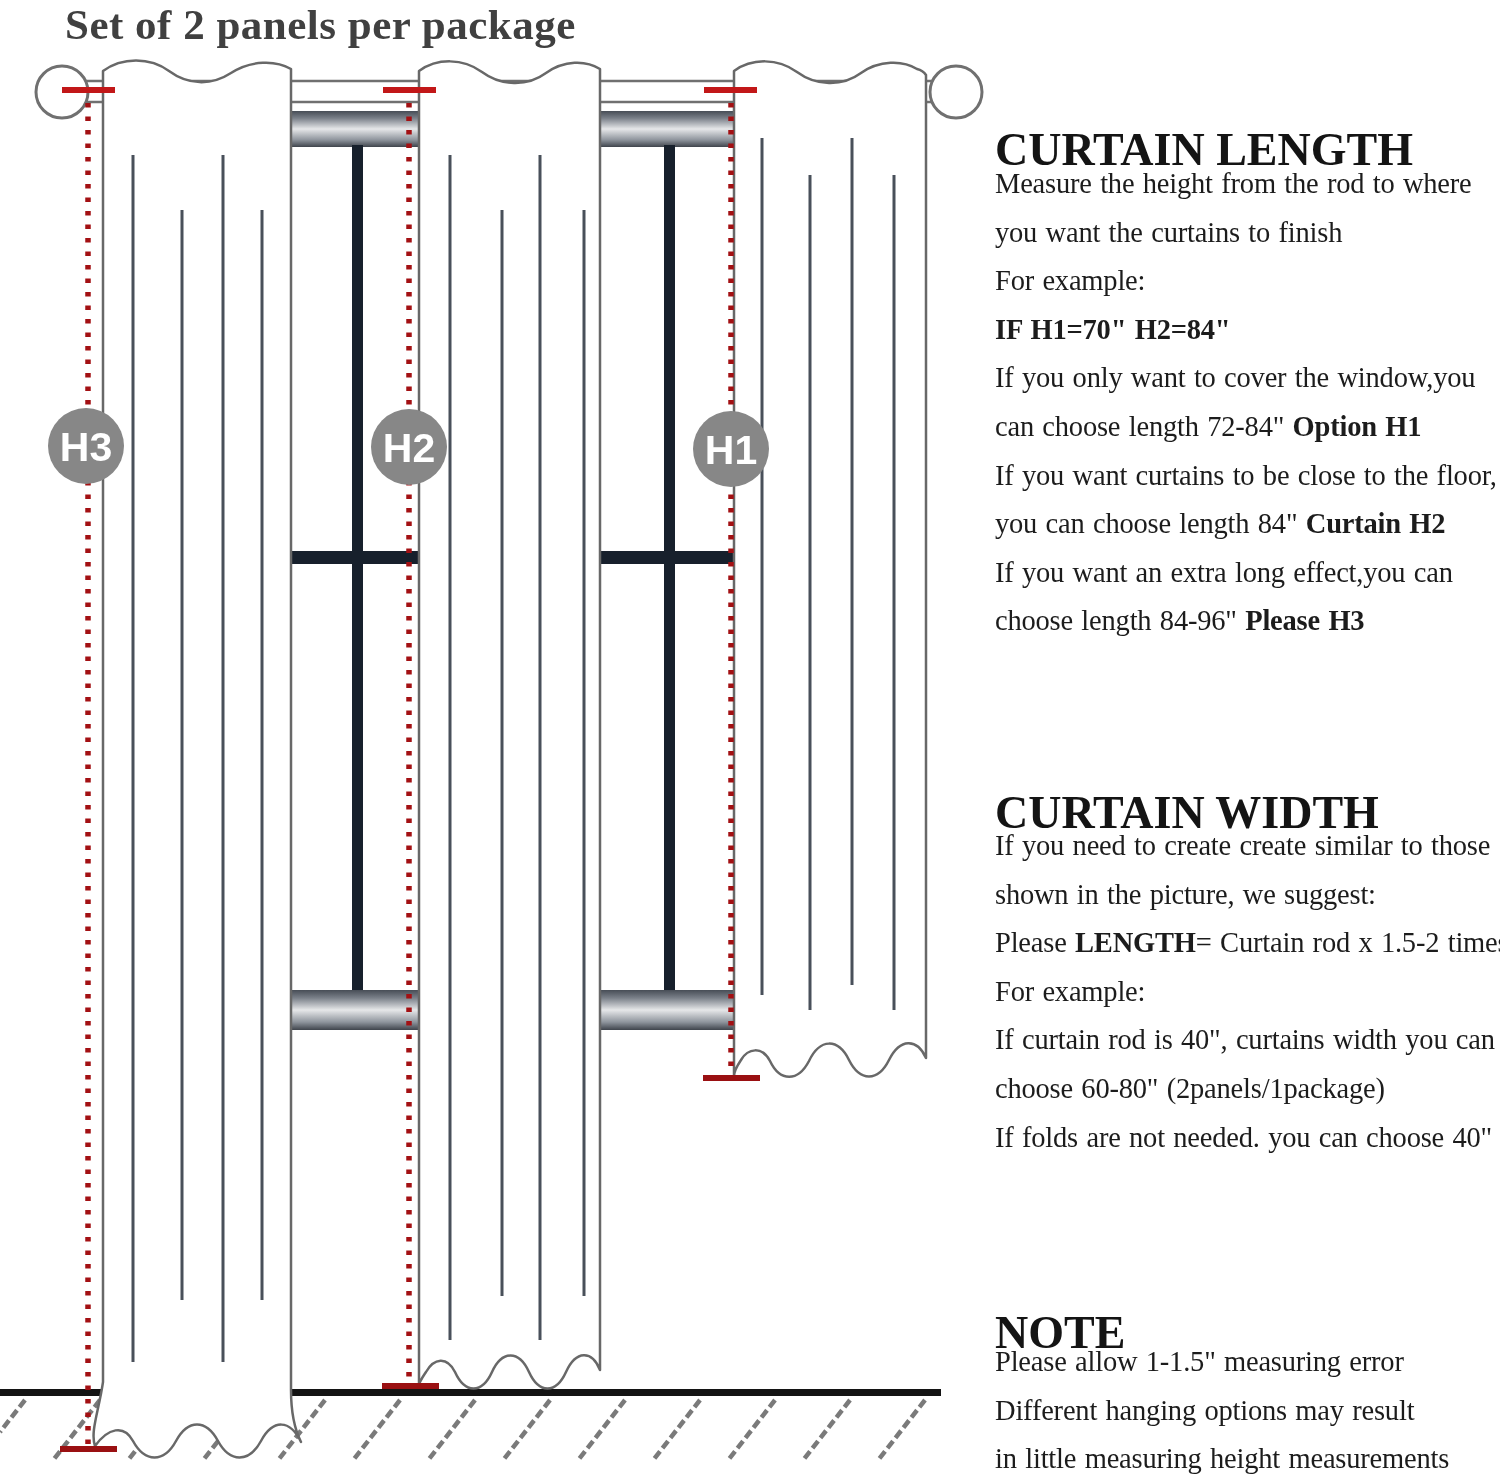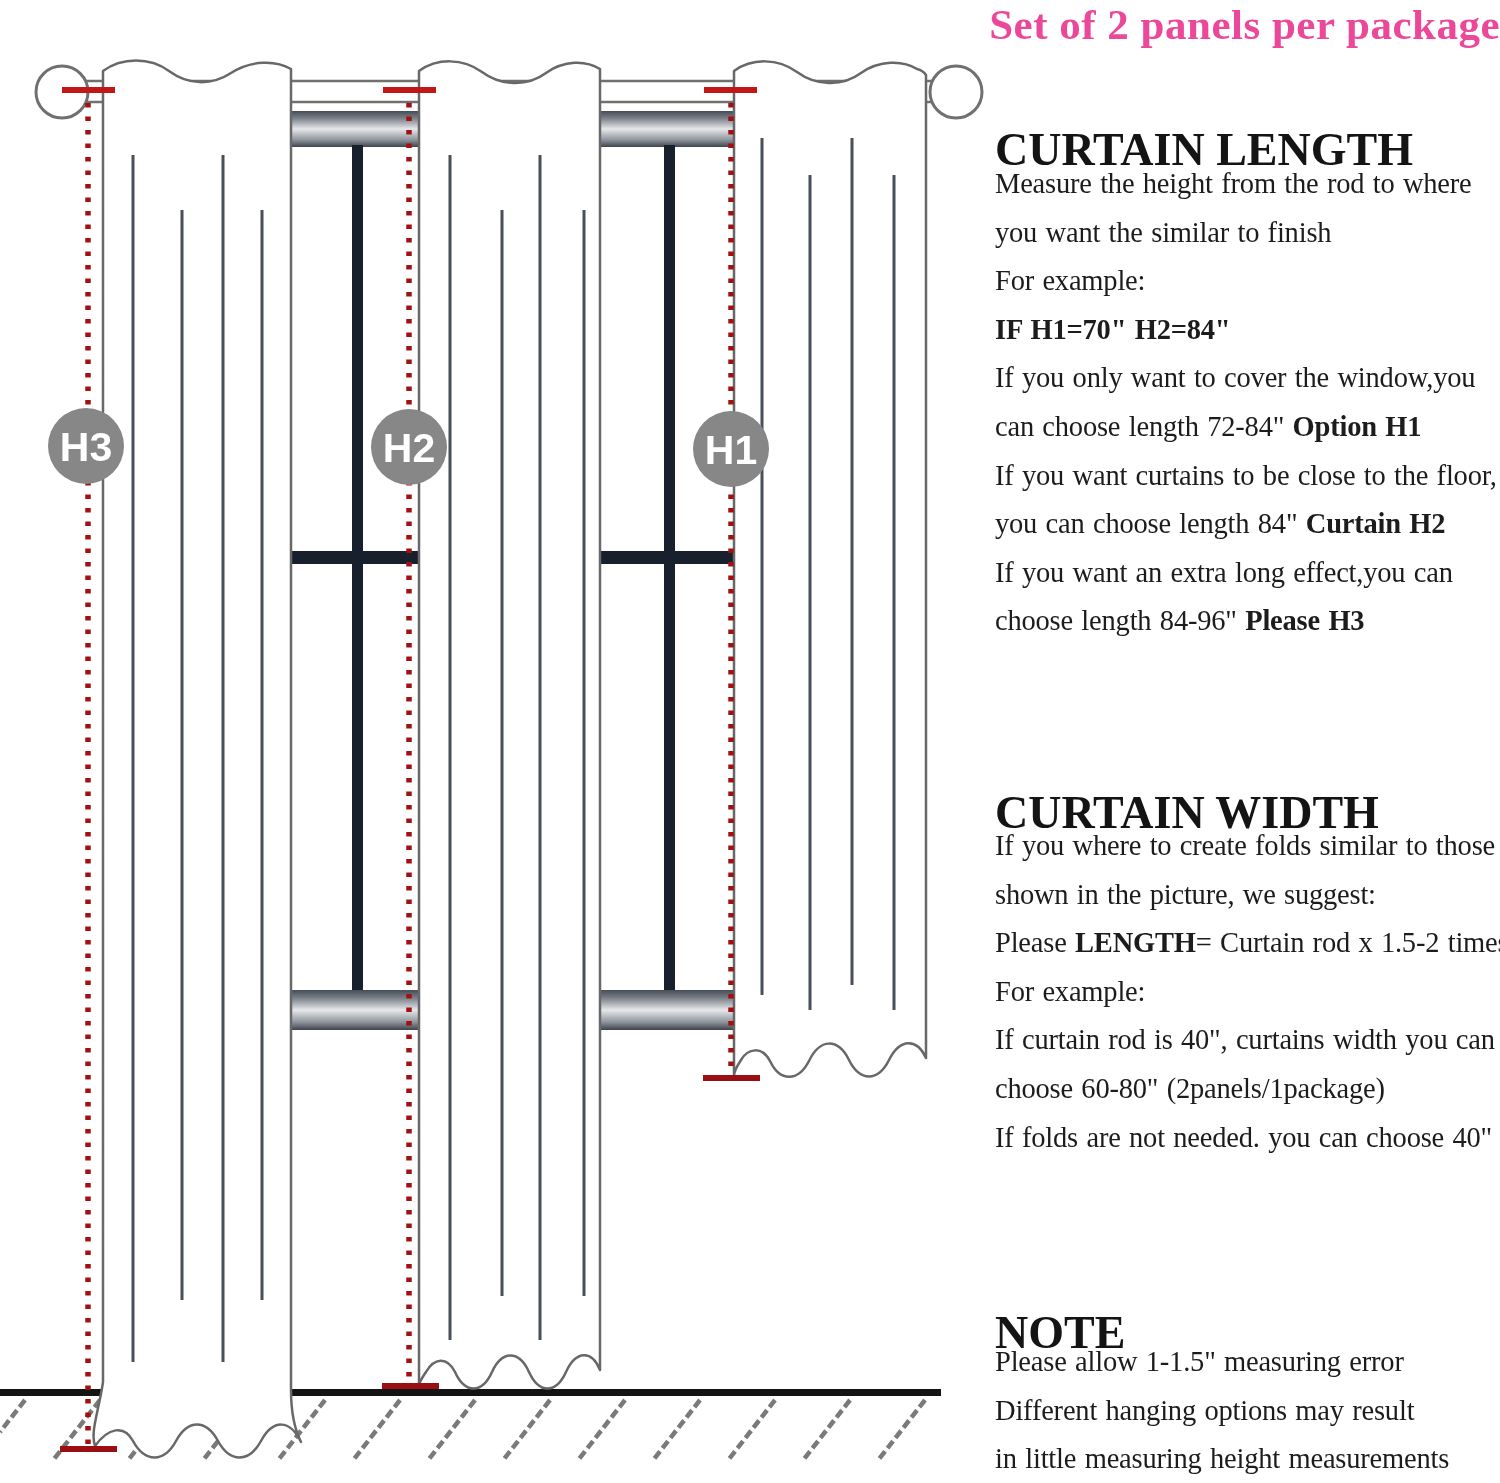--- a/index.html
+++ b/index.html
@@ -5,23 +5,23 @@
   html,body { margin:0; padding:0; }
   body {
     width:1500px; height:1483px;
     background:#ffffff;
     font-family:"Liberation Serif", serif;
     position:relative;
     overflow:hidden;
   }
   .page-title {
     position:absolute; top:0px; left:65px; width:1435px;
-    text-align:right;
+    text-align:left;
     font-size:43px; font-weight:700;
-    color:#ec4899;
+    color:#404040;
     letter-spacing:0.5px;
     white-space:nowrap;
     font-family:Liberation Serif, serif;
   }
   #diagram { position:absolute; left:0; top:0; }
   .sec-h {
     position:absolute; left:995px; width:512px;
     font-size:46px; font-weight:700; color:#141414;
     white-space:nowrap;
   }
@@ -130,36 +130,36 @@
   <g>
     <circle cx="731" cy="449" r="38" fill="#878787"></circle>
     <text class="badge-label" x="731" y="464" text-anchor="middle">H1</text>
   </g>
 </svg>
 
 <section>
   <h2 class="sec-h" style="top:85px">CURTAIN LENGTH</h2>
   <div class="sec-b" style="top:160px">
       <div class="tline"><span>Measure the height from the rod to where</span></div>
-      <div class="tline"><span>you want the similar to finish</span></div>
+      <div class="tline"><span>you want the curtains to finish</span></div>
       <div class="tline"><span>For example:</span></div>
       <div class="tline"><span class="bold">IF H1=70" H2=84"</span></div>
       <div class="tline"><span>If you only want to cover the window,you</span></div>
       <div class="tline"><span>can choose length 72-84" </span><span class="bold">Option H1</span></div>
       <div class="tline"><span>If you want curtains to be close to the floor,</span></div>
       <div class="tline"><span>you can choose length 84" </span><span class="bold">Curtain H2</span></div>
       <div class="tline"><span>If you want an extra long effect,you can</span></div>
       <div class="tline"><span>choose length 84-96" </span><span class="bold">Please H3</span></div>
     </div>
 </section>
 
 <section>
   <h2 class="sec-h" style="top:748px">CURTAIN WIDTH</h2>
   <div class="sec-b" style="top:822px">
-      <div class="tline"><span>If you where to create folds similar to those</span></div>
+      <div class="tline"><span>If you need to create create similar to those</span></div>
       <div class="tline"><span>shown in the picture, we suggest:</span></div>
       <div class="tline"><span>Please </span><span class="bold">LENGTH</span><span>= Curtain rod x 1.5-2 times</span></div>
       <div class="tline"><span>For example:</span></div>
       <div class="tline"><span>If curtain rod is 40", curtains width you can</span></div>
       <div class="tline"><span>choose 60-80" (2panels/1package)</span></div>
       <div class="tline"><span>If folds are not needed. you can choose 40"</span></div>
     </div>
 </section>
 
 <section>

